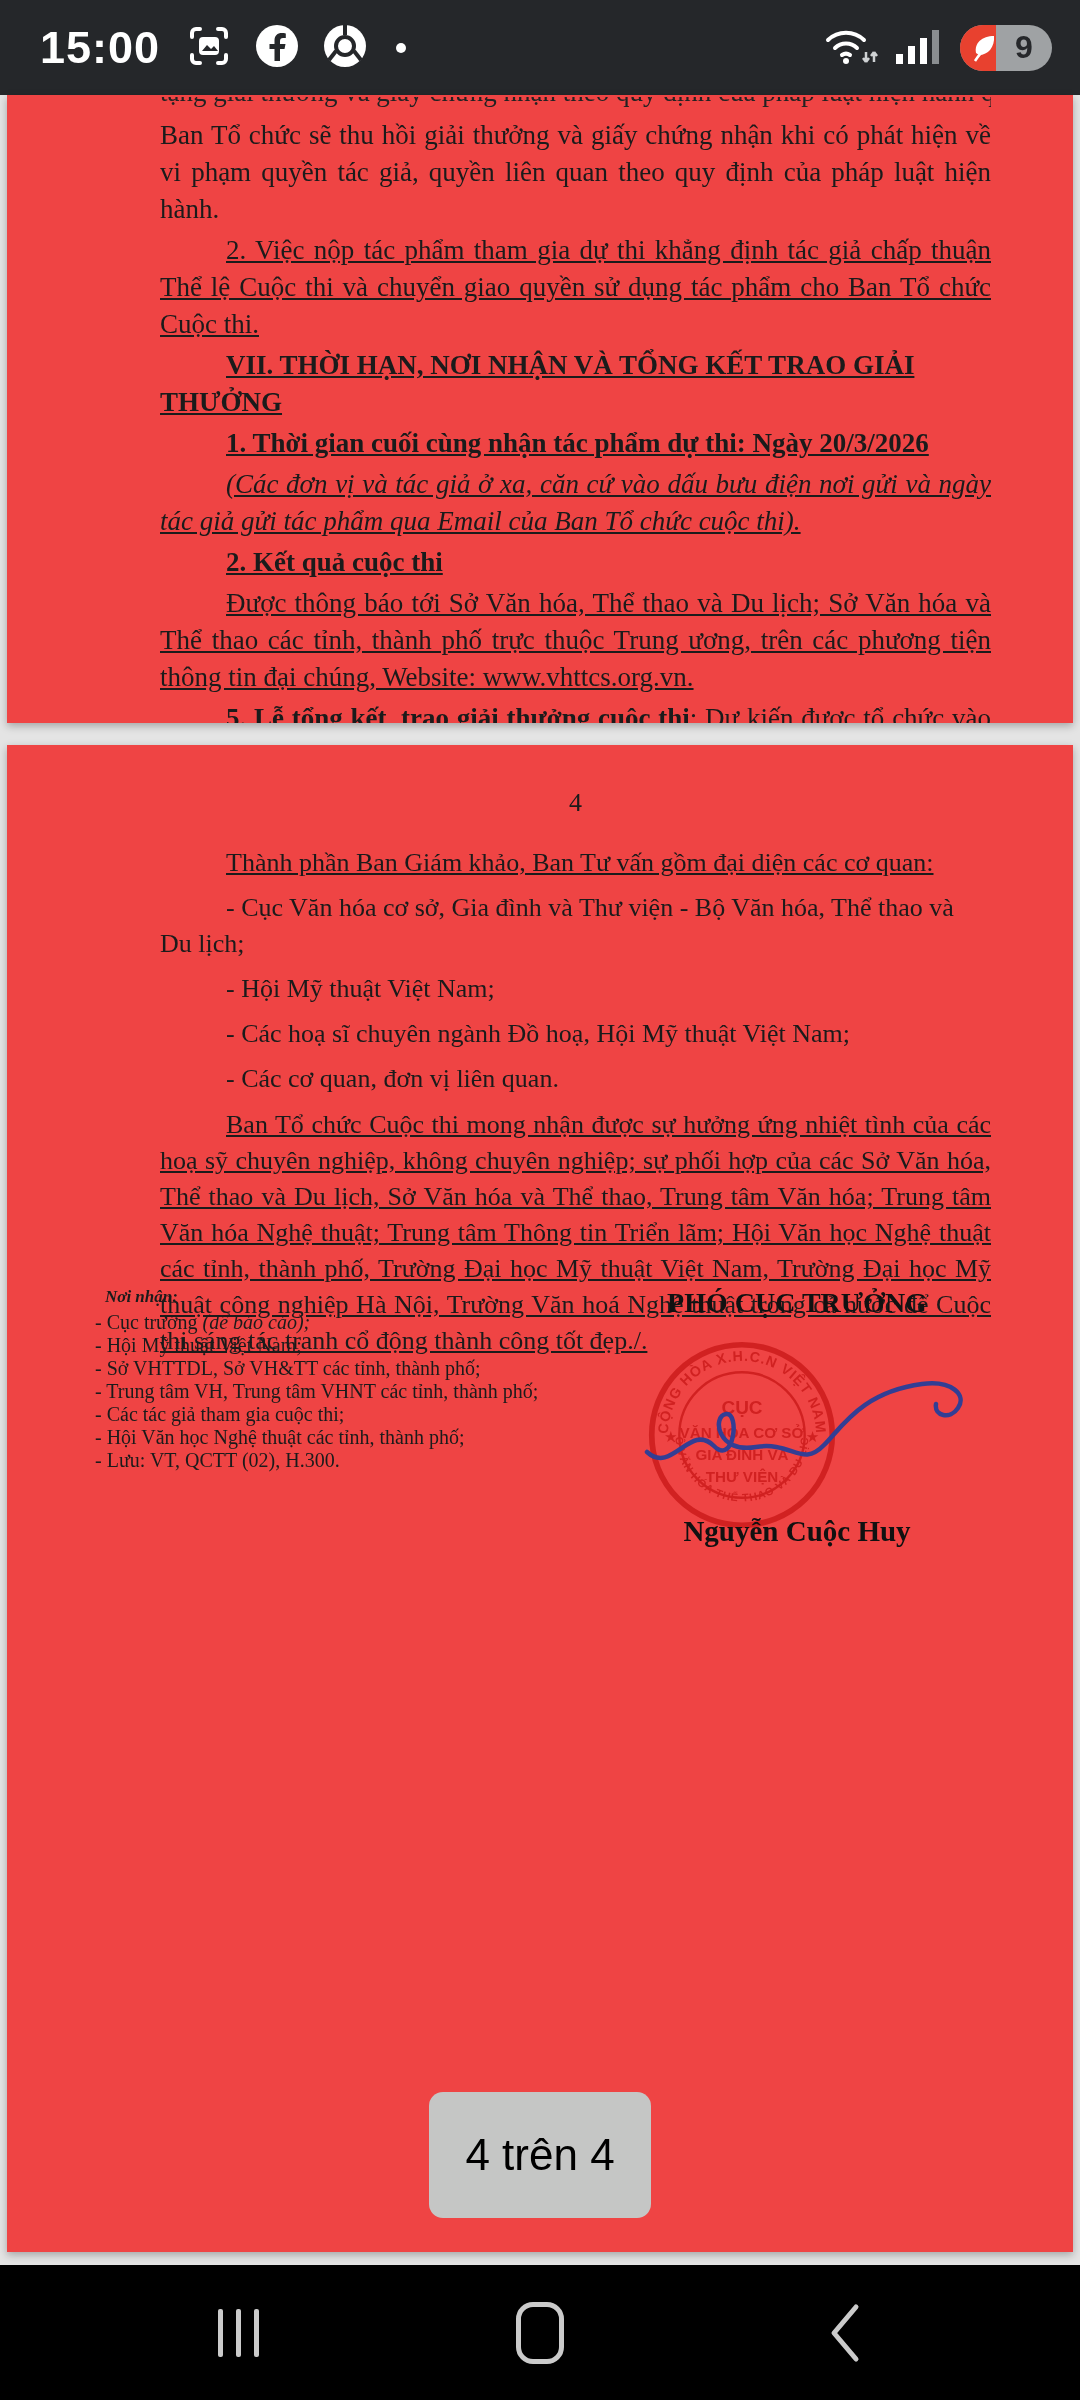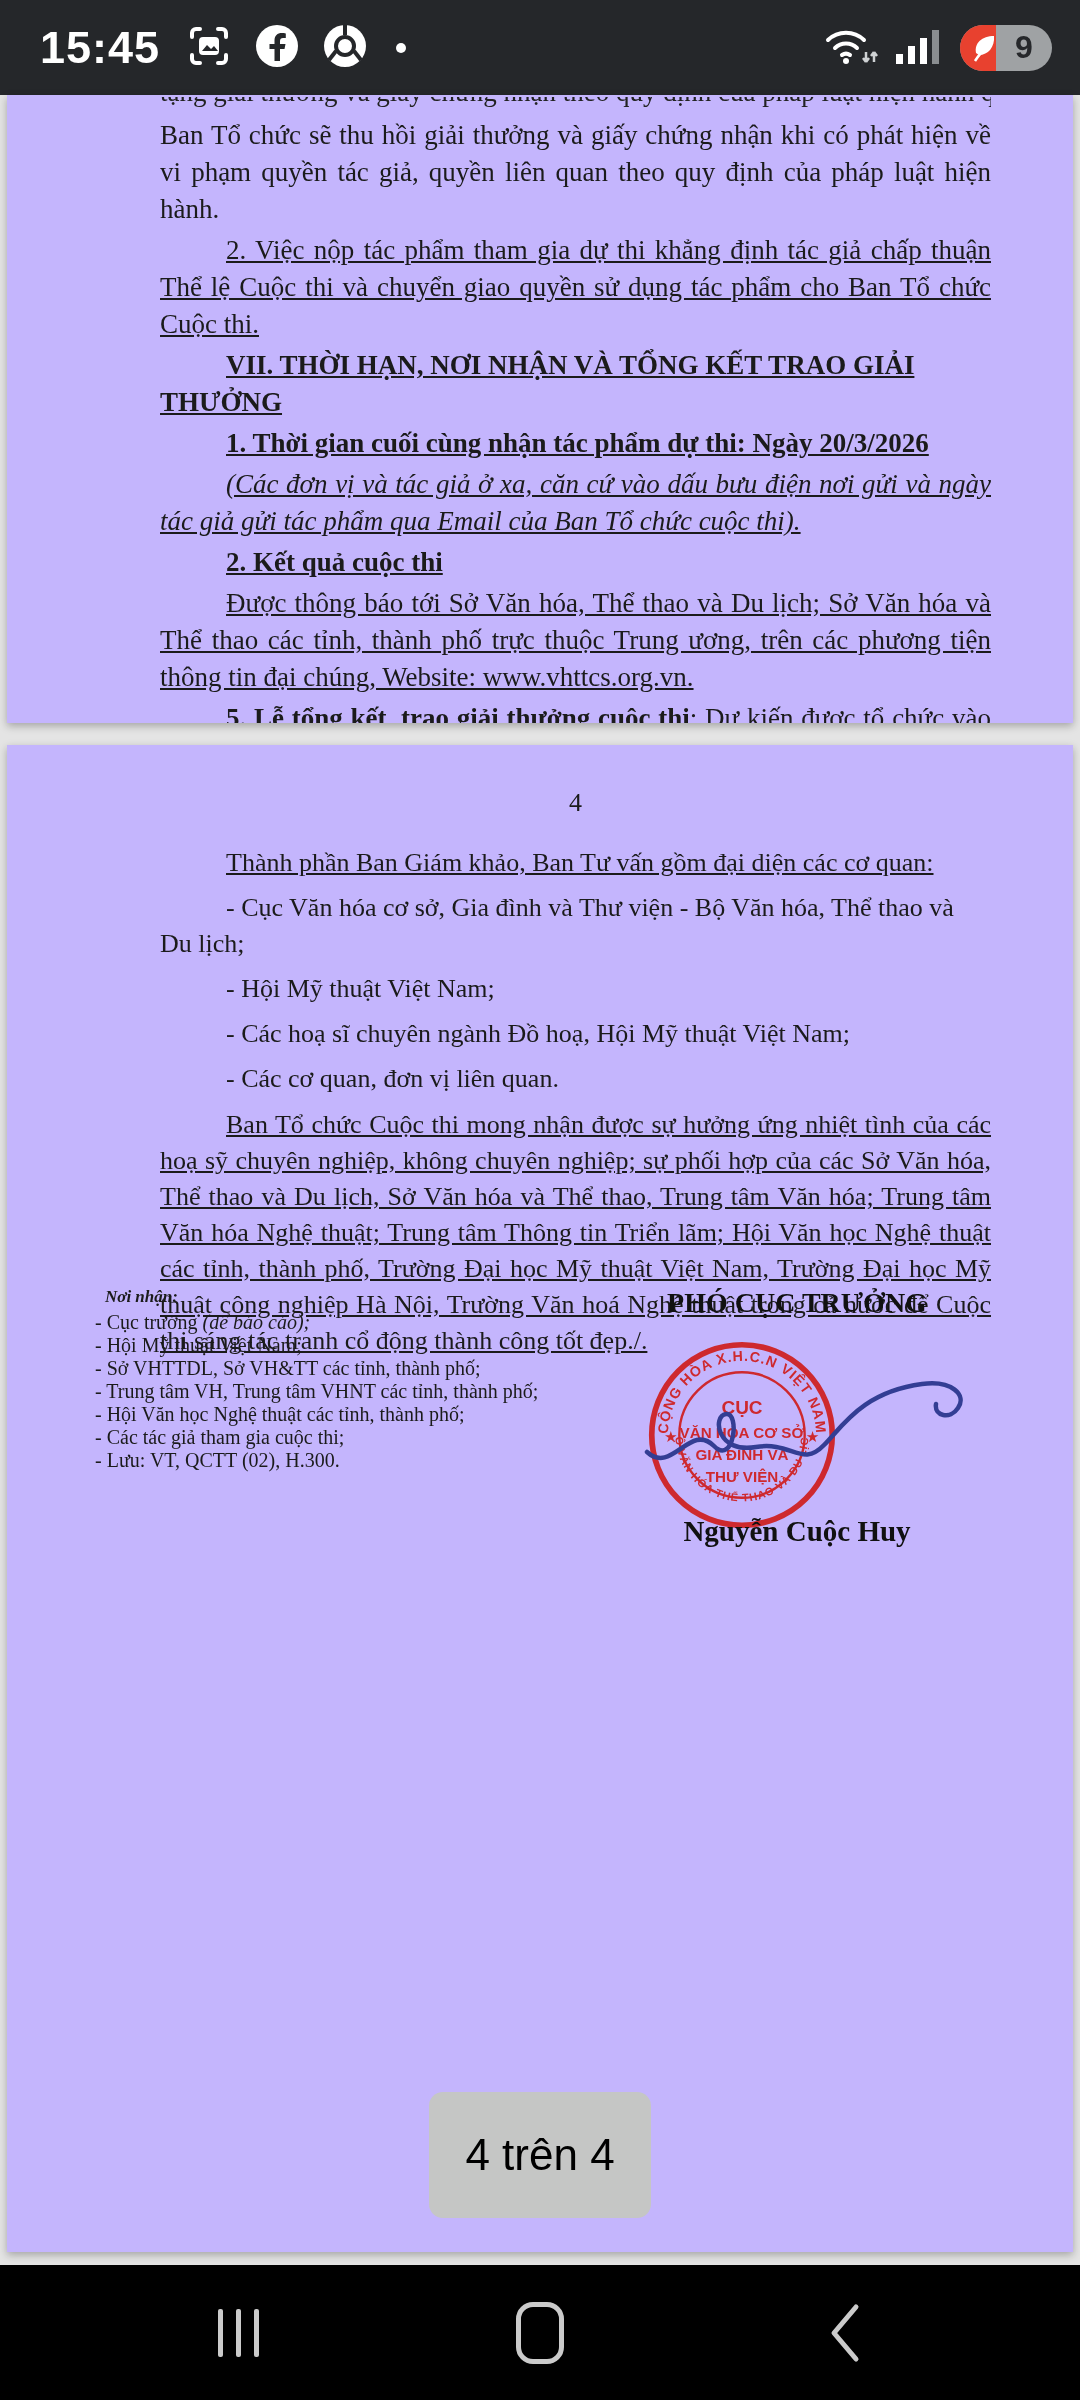--- a/index.html
+++ b/index.html
@@ -25,21 +25,21 @@
   .battery-red{position:absolute;left:0;top:0;width:36px;height:46px;background:#e8412f;}
   .battery-leaf{position:absolute;left:12px;top:8px;z-index:2;}
   .battery-num{
     position:absolute;left:40px;top:0;width:48px;height:46px;z-index:2;
     display:flex;align-items:center;justify-content:center;
     color:#26282b;font-size:32px;font-weight:bold;
   }
   
   .viewer{position:absolute;top:95px;left:0;width:1080px;height:2170px;background:#e4e4e4;}
   .page{
-    position:absolute;left:7px;width:1066px;background:#c4b5fd;
+    position:absolute;left:7px;width:1066px;background:#ef4444;
     box-shadow:0 3px 8px rgba(0,0,0,.28);
   }
   .page3{top:0;height:628px;overflow:hidden;}
   .page4{top:650px;height:1507px;overflow:hidden;}
   .doc{color:#1b1b1b;font-size:27px;line-height:37px;}
   .content3{padding:2px 82px 0 153px;}
   .content4{padding:40px 82px 0 153px;font-size:26px;line-height:36px;}
   .p{margin:4px 0;}
   .jp{text-align:justify;}
   .ind{text-indent:66px;text-decoration:underline;}
@@ -80,21 +80,21 @@
   .nav-home{left:460px;}
   .nav-back{left:764px;}
   .recents-bars{display:flex;gap:13px;}
   .recents-bars i{display:block;width:5px;height:48px;background:#cbcbcb;border-radius:2px;}
   .home-shape{width:38px;height:52px;border:5px solid #cbcbcb;border-radius:17px;}
 </style>
 </head>
 <body>
 
 <div class="status-bar">
-  <div class="sb-time">15:45</div>
+  <div class="sb-time">15:00</div>
   <div class="sb-left-icons">
     <span>
       <svg width="46" height="46" viewBox="0 0 46 46">
         <path d="M6,14 v-4 a4,4 0 0 1 4,-4 h4 M32,6 h4 a4,4 0 0 1 4,4 v4 M40,32 v4 a4,4 0 0 1 -4,4 h-4 M14,40 h-4 a4,4 0 0 1 -4,-4 v-4" fill="none" stroke="#fff" stroke-width="4" stroke-linecap="round"></path>
         <rect x="13" y="14" width="20" height="18" rx="4" fill="#fff"></rect>
         <path d="M16,28 l5,-6 4,4 3,-3 4,5 z" fill="#25272a"></path>
       </svg>
     </span>
     <span>
       <svg width="46" height="46" viewBox="0 0 46 46">
@@ -176,22 +176,22 @@
       <p class="member">- Các cơ quan, đơn vị liên quan.</p>
       <p class="p jp ind" style="margin-top:10px">Ban Tổ chức Cuộc thi mong nhận được sự hưởng ứng nhiệt tình của các hoạ sỹ chuyên nghiệp, không chuyên nghiệp; sự phối hợp của các Sở Văn hóa, Thể thao và Du lịch, Sở Văn hóa và Thể thao, Trung tâm Văn hóa; Trung tâm Văn hóa Nghệ thuật; Trung tâm Thông tin Triển lãm; Hội Văn học Nghệ thuật các tỉnh, thành phố, Trường Đại học Mỹ thuật Việt Nam, Trường Đại học Mỹ thuật công nghiệp Hà Nội, Trường Văn hoá Nghệ thuật trong cả nước để Cuộc thi sáng tác tranh cổ động thành công tốt đẹp./.</p>
     </div>
 
     <div class="recipients">
       <div class="recipients-label">Nơi nhận:</div>
       <div><span>- Cục trưởng </span><span class="ital">(để báo cáo);</span></div>
       <div><span>- Hội Mỹ thuật Việt Nam;</span></div>
       <div><span>- Sở VHTTDL, Sở VH&amp;TT các tỉnh, thành phố;</span></div>
       <div><span>- Trung tâm VH, Trung tâm VHNT các tỉnh, thành phố;</span></div>
+      <div><span>- Các tác giả tham gia cuộc thi;</span></div>
       <div><span>- Hội Văn học Nghệ thuật các tỉnh, thành phố;</span></div>
-      <div><span>- Các tác giả tham gia cuộc thi;</span></div>
       <div><span>- Lưu: VT, QCTT (02), H.300.</span></div>
     </div>
 
     <div class="kt-block">
       <div>PHÓ CỤC TRƯỞNG</div>
     </div>
 
     <div class="stamp">
       <svg width="190" height="190" viewBox="0 0 200 200">
         <defs>

